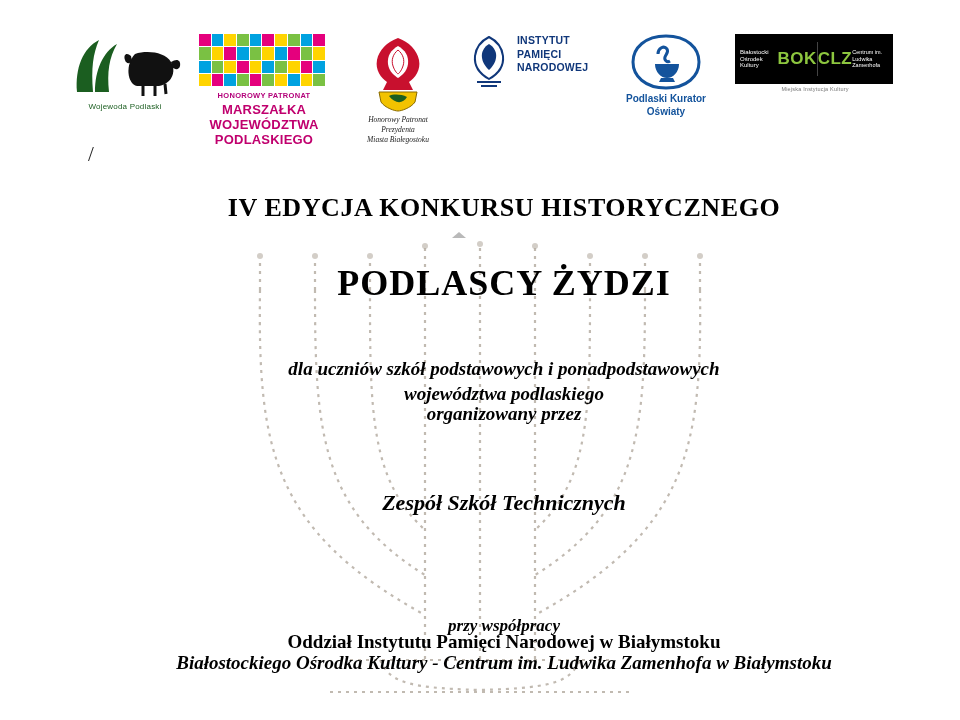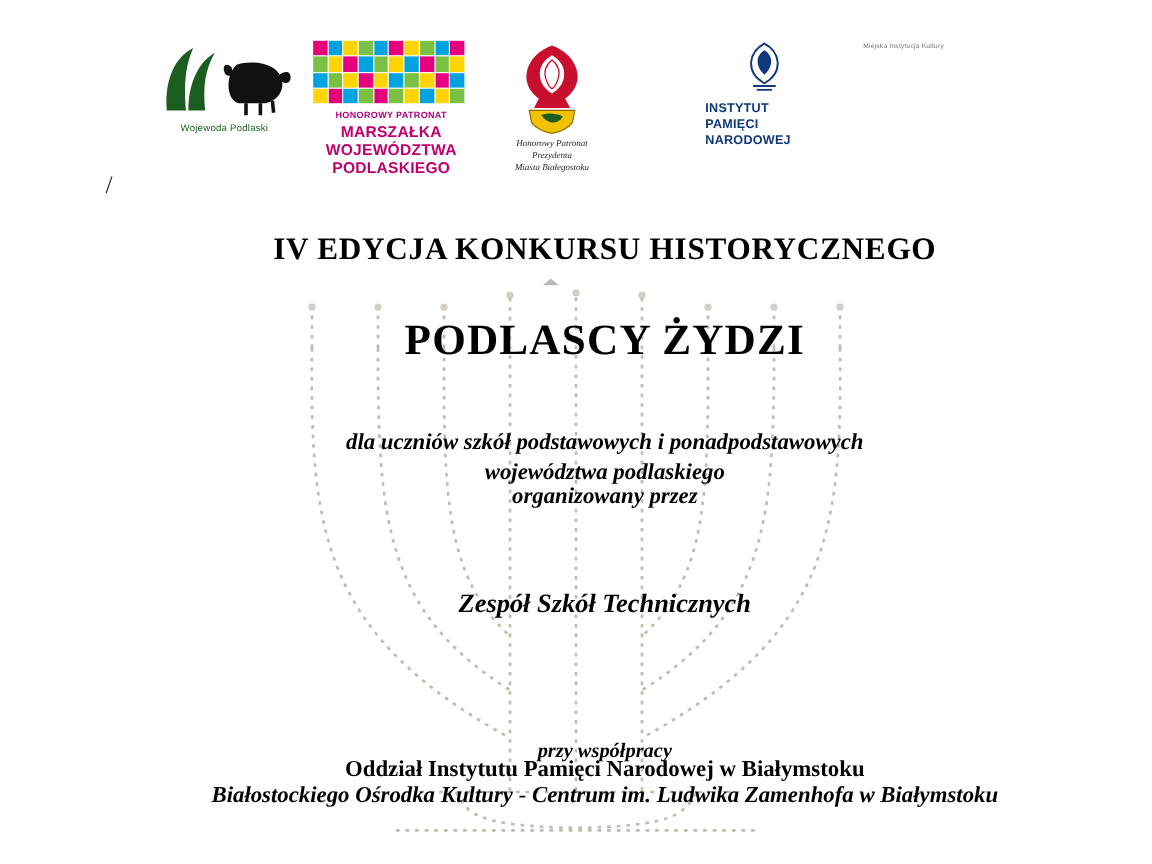--- a/index.html
+++ b/index.html
@@ -76,21 +76,21 @@
   
   .logo-prezydent { width: 110px; }
   .logo-prezydent .art { height: 78px; position: relative; }
   .logo-prezydent .cap {
     font-size: 7.5px; color: #222; line-height: 1.35; margin-top: 3px;
     font-style: italic;
     font-family: "Liberation Serif", serif;
   }
 
   
-  .logo-ipn { width: 130px; display: flex; align-items: flex-end; gap: 6px; flex-direction: column; }
+  .logo-ipn { width: 130px; display: flex; align-items: flex-start; gap: 6px; }
   .logo-ipn .emblem { width: 44px; height: 56px; flex: 0 0 44px; }
   .logo-ipn .txt {
     text-align: left;
     font-size: 10.5px;
     font-weight: bold;
     color: #10377a;
     line-height: 1.3;
     letter-spacing: .2px;
   }
 
@@ -296,22 +296,43 @@
         <path d="M10 48 L34 48" stroke="#10377a" stroke-width="2"></path>
         <path d="M14 52 L30 52" stroke="#10377a" stroke-width="2"></path>
       </svg>
       <div class="txt">
         <div>INSTYTUT</div>
         <div>PAMIĘCI</div>
         <div>NARODOWEJ</div>
       </div>
     </div>
 
+    <div class="logo logo-kurator">
+      <div class="art">
+        <svg width="110" height="58" viewBox="0 0 110 58" aria-hidden="true">
+          <path d="M55 2 C34 2 22 14 22 28 C22 42 34 54 55 54 C76 54 88 42 88 28 C88 14 76 2 55 2 Z" fill="none" stroke="#13539c" stroke-width="3"></path>
+          <path d="M47 20 C47 14 53 11 56 15 C58 18 55 20 54 23 C53 26 56 29 59 27" fill="none" stroke="#13539c" stroke-width="3"></path>
+          <path d="M44 30 L68 30 C68 38 62 44 56 44 C50 44 44 38 44 30 Z" fill="#13539c"></path>
+          <path d="M50 44 L62 44 L64 48 L48 48 Z" fill="#13539c"></path>
+        </svg>
+      </div>
+      <div class="cap">
+        <div>Podlaski Kurator</div>
+        <div>Oświaty</div>
+      </div>
+    </div>
 
     <div class="logo logo-bok">
+      <div class="bar">
+        <div class="bok-l">Białostocki Ośrodek Kultury</div>
+        <div class="bok-green">BOK</div>
+        <div class="bok-sep"></div>
+        <div class="bok-clz">CLZ</div>
+        <div class="bok-r">Centrum im. Ludwika Zamenhofa</div>
+      </div>
       <div class="sub">Miejska Instytucja Kultury</div>
     </div>
   </div>
 
   <div class="slash">/</div>
 
   <div class="tiny-mark"></div>
 
   <div class="text-layer">
     <div class="line t-edition">IV EDYCJA KONKURSU HISTORYCZNEGO</div>

